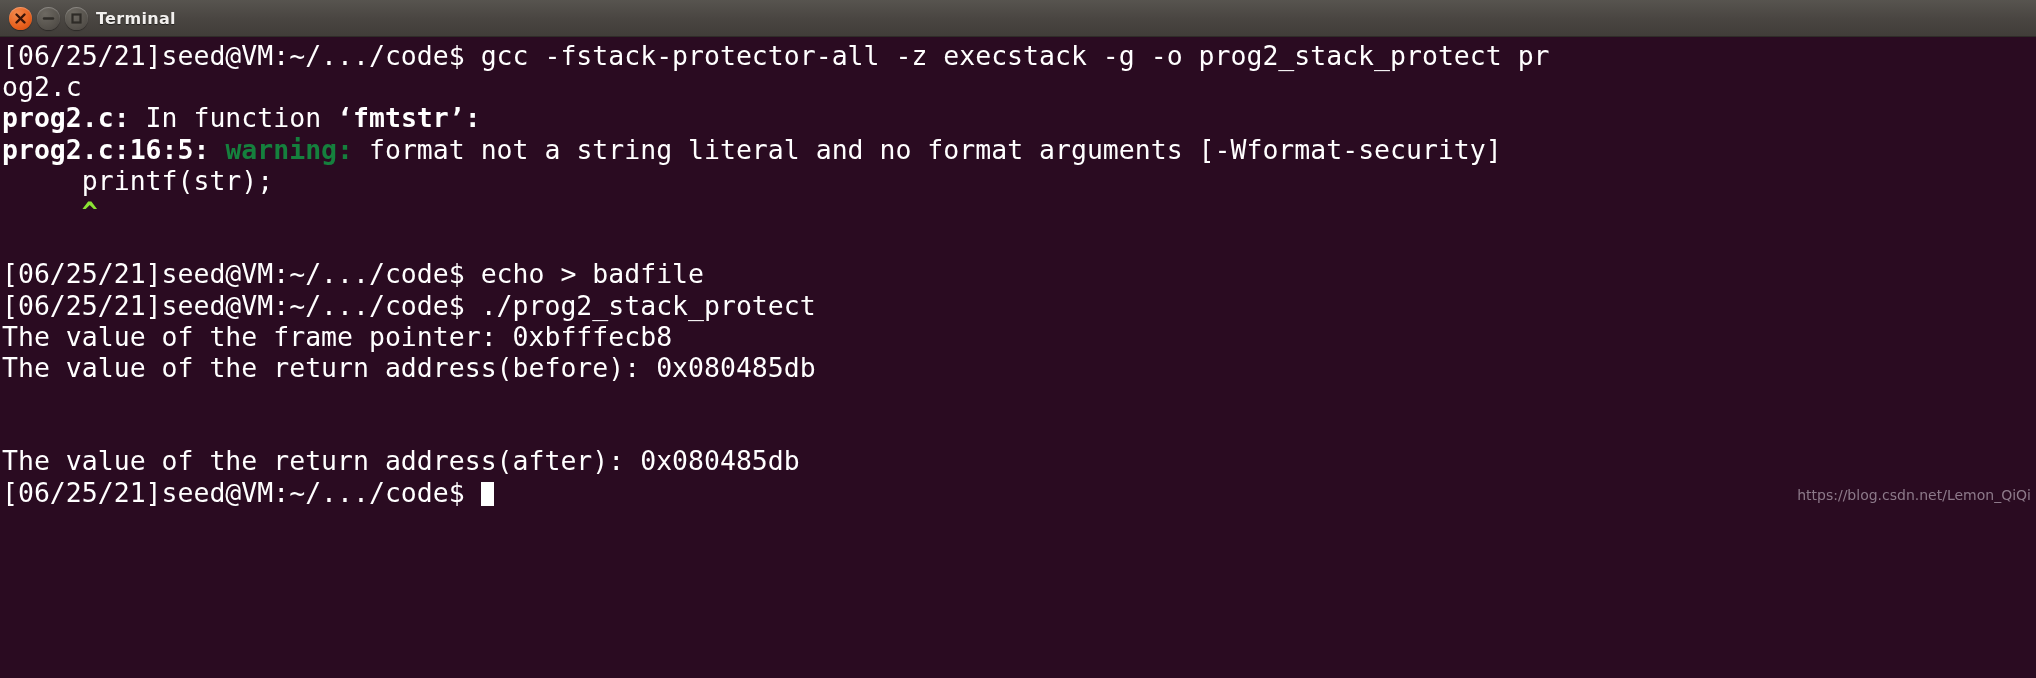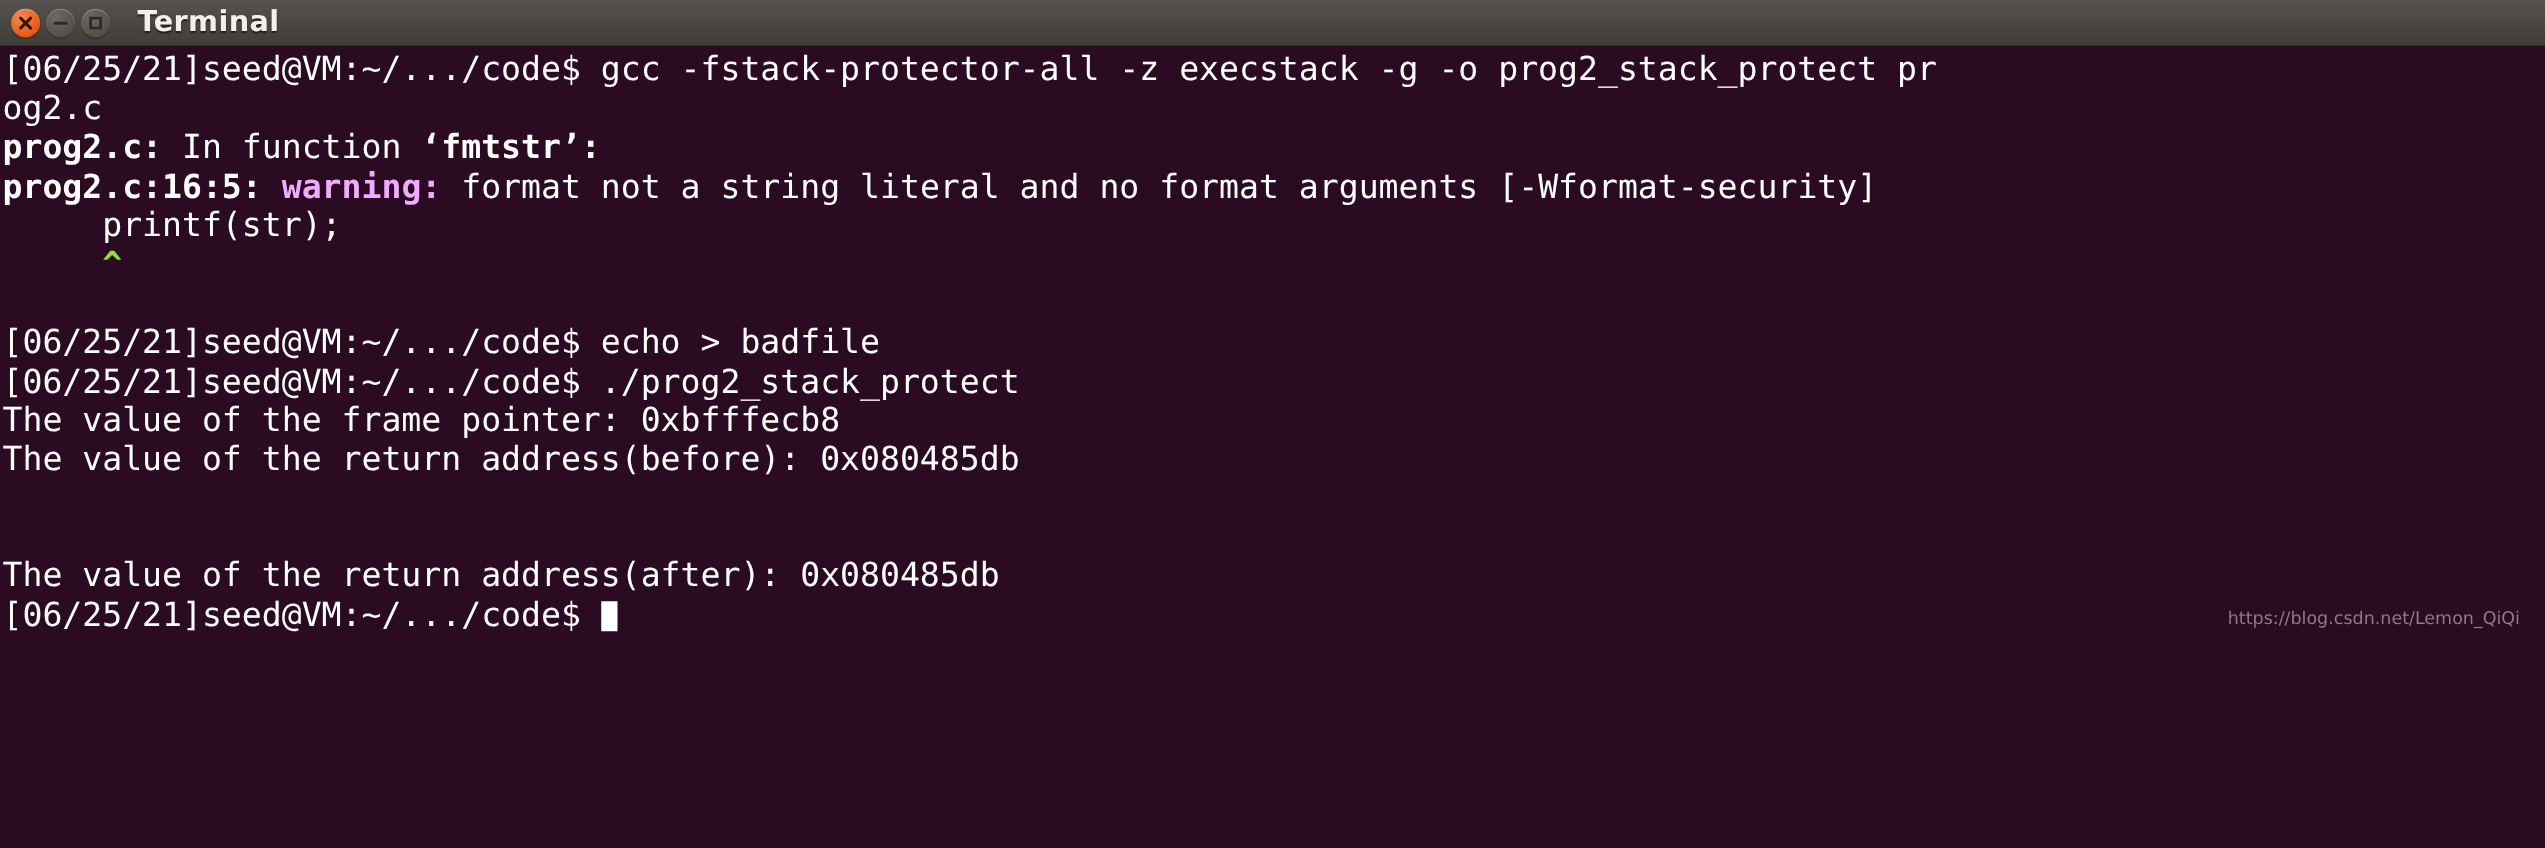--- a/index.html
+++ b/index.html
@@ -48,25 +48,25 @@
   }
   .wbtn.close {
     background: radial-gradient(circle at 35% 30%, #f2894c 0%, #e8601d 60%, #c6480f 100%);
   }
   .wbtn.min, .wbtn.max {
     background: radial-gradient(circle at 35% 30%, #6d6962 0%, #57534d 60%, #474340 100%);
   }
   .wbtn svg { position: absolute; top: 0; left: 0; }
 
   .wtitle {
-    margin-left: 22px;
+    margin-left: 8px;
     color: #f2f0ee;
     font-family: "DejaVu Sans", sans-serif;
     font-weight: bold;
-    font-size: 23px;
+    font-size: 16px;
     letter-spacing: 0.3px;
     text-shadow: 0 1px 1px rgba(0,0,0,0.55);
   }
 
   
   .term {
     position: relative;
     height: 472px;
     background: #2a0b21;
     padding: 3px 0 0 2px;
@@ -77,34 +77,34 @@
     font-family: "DejaVu Sans Mono", monospace;
     font-size: 26.5px;
     line-height: 31.2px;
     color: #ffffff;
     white-space: pre;
     letter-spacing: 0px;
     height: 31.2px;
   }
   .line.blank { color: transparent; }
   .bold { font-weight: bold; }
-  .warn { color: #f0abfc; }
+  .warn { color: #15803d; }
   .caretline { color: #8ae234; font-weight: bold; }
 
   .cursor {
     display: inline-block;
     width: 13px;
     height: 24px;
     background: #ffffff;
     vertical-align: -4px;
   }
 
   .watermark {
     position: absolute;
-    right: 20px;
+    right: 5px;
     bottom: 6px;
     color: #8d7a8a;
     font-family: "DejaVu Sans", sans-serif;
     font-size: 14px;
     white-space: pre;
   }
 </style>
 </head>
 <body>
 

